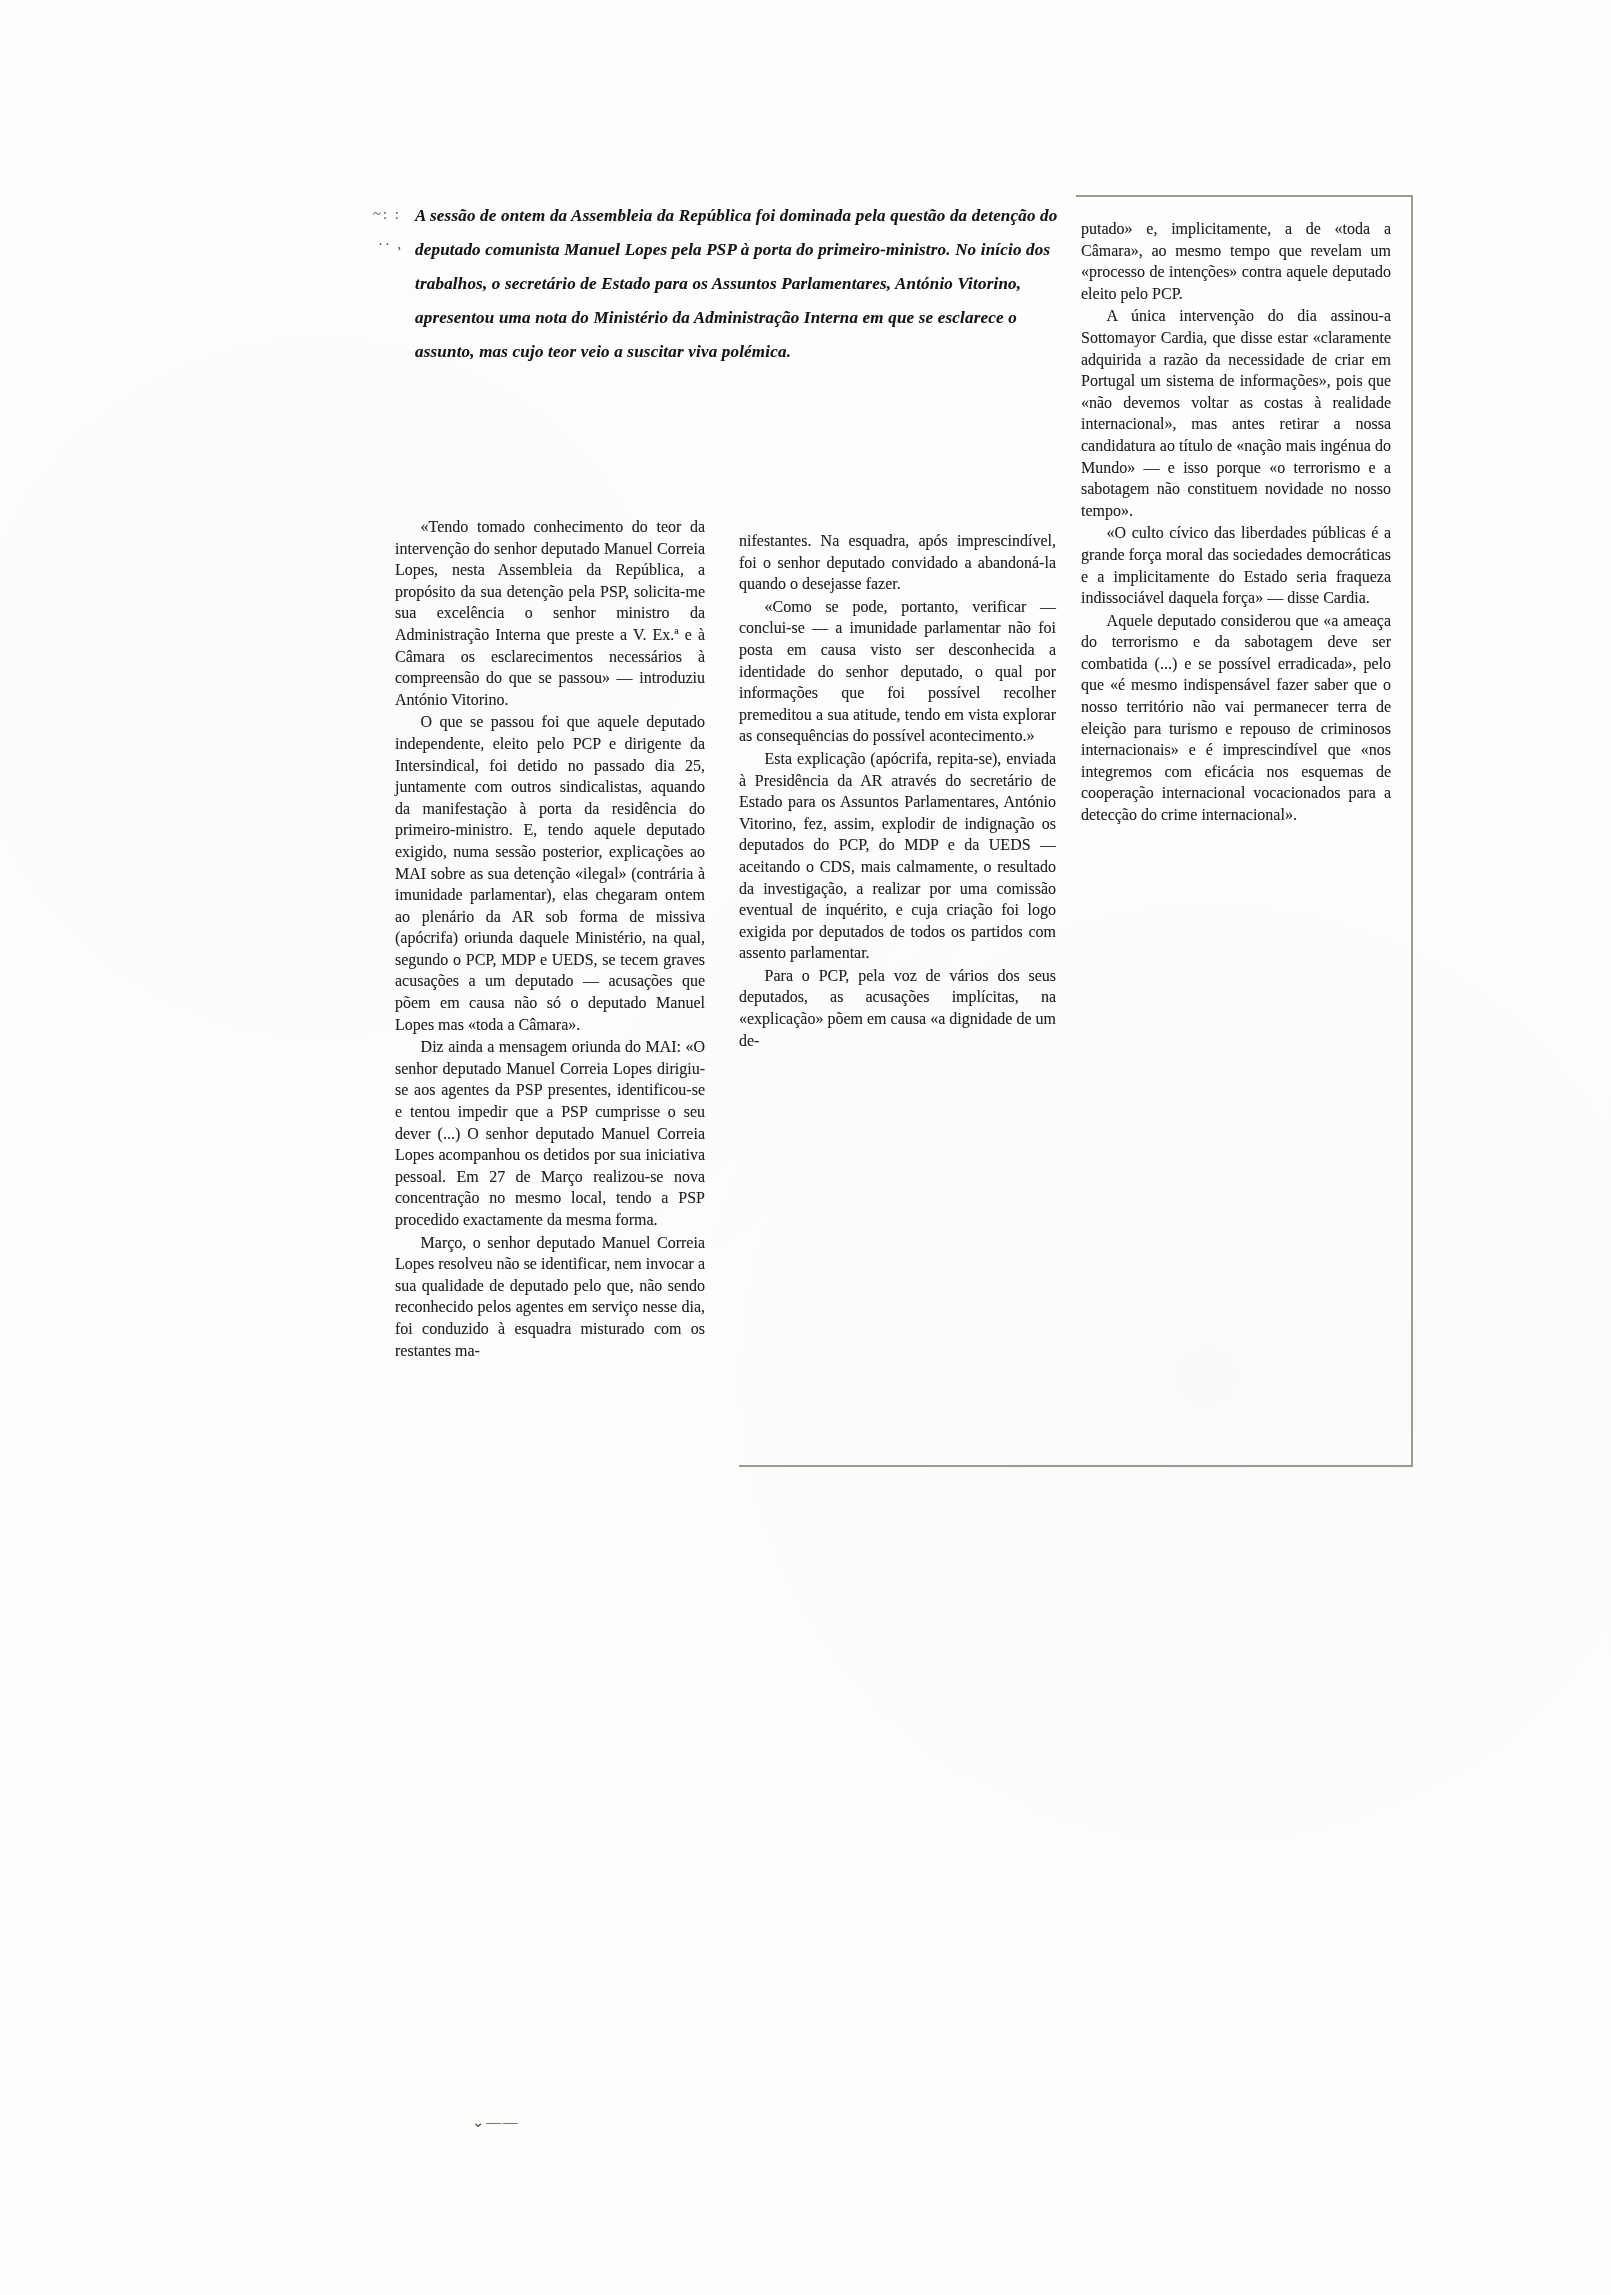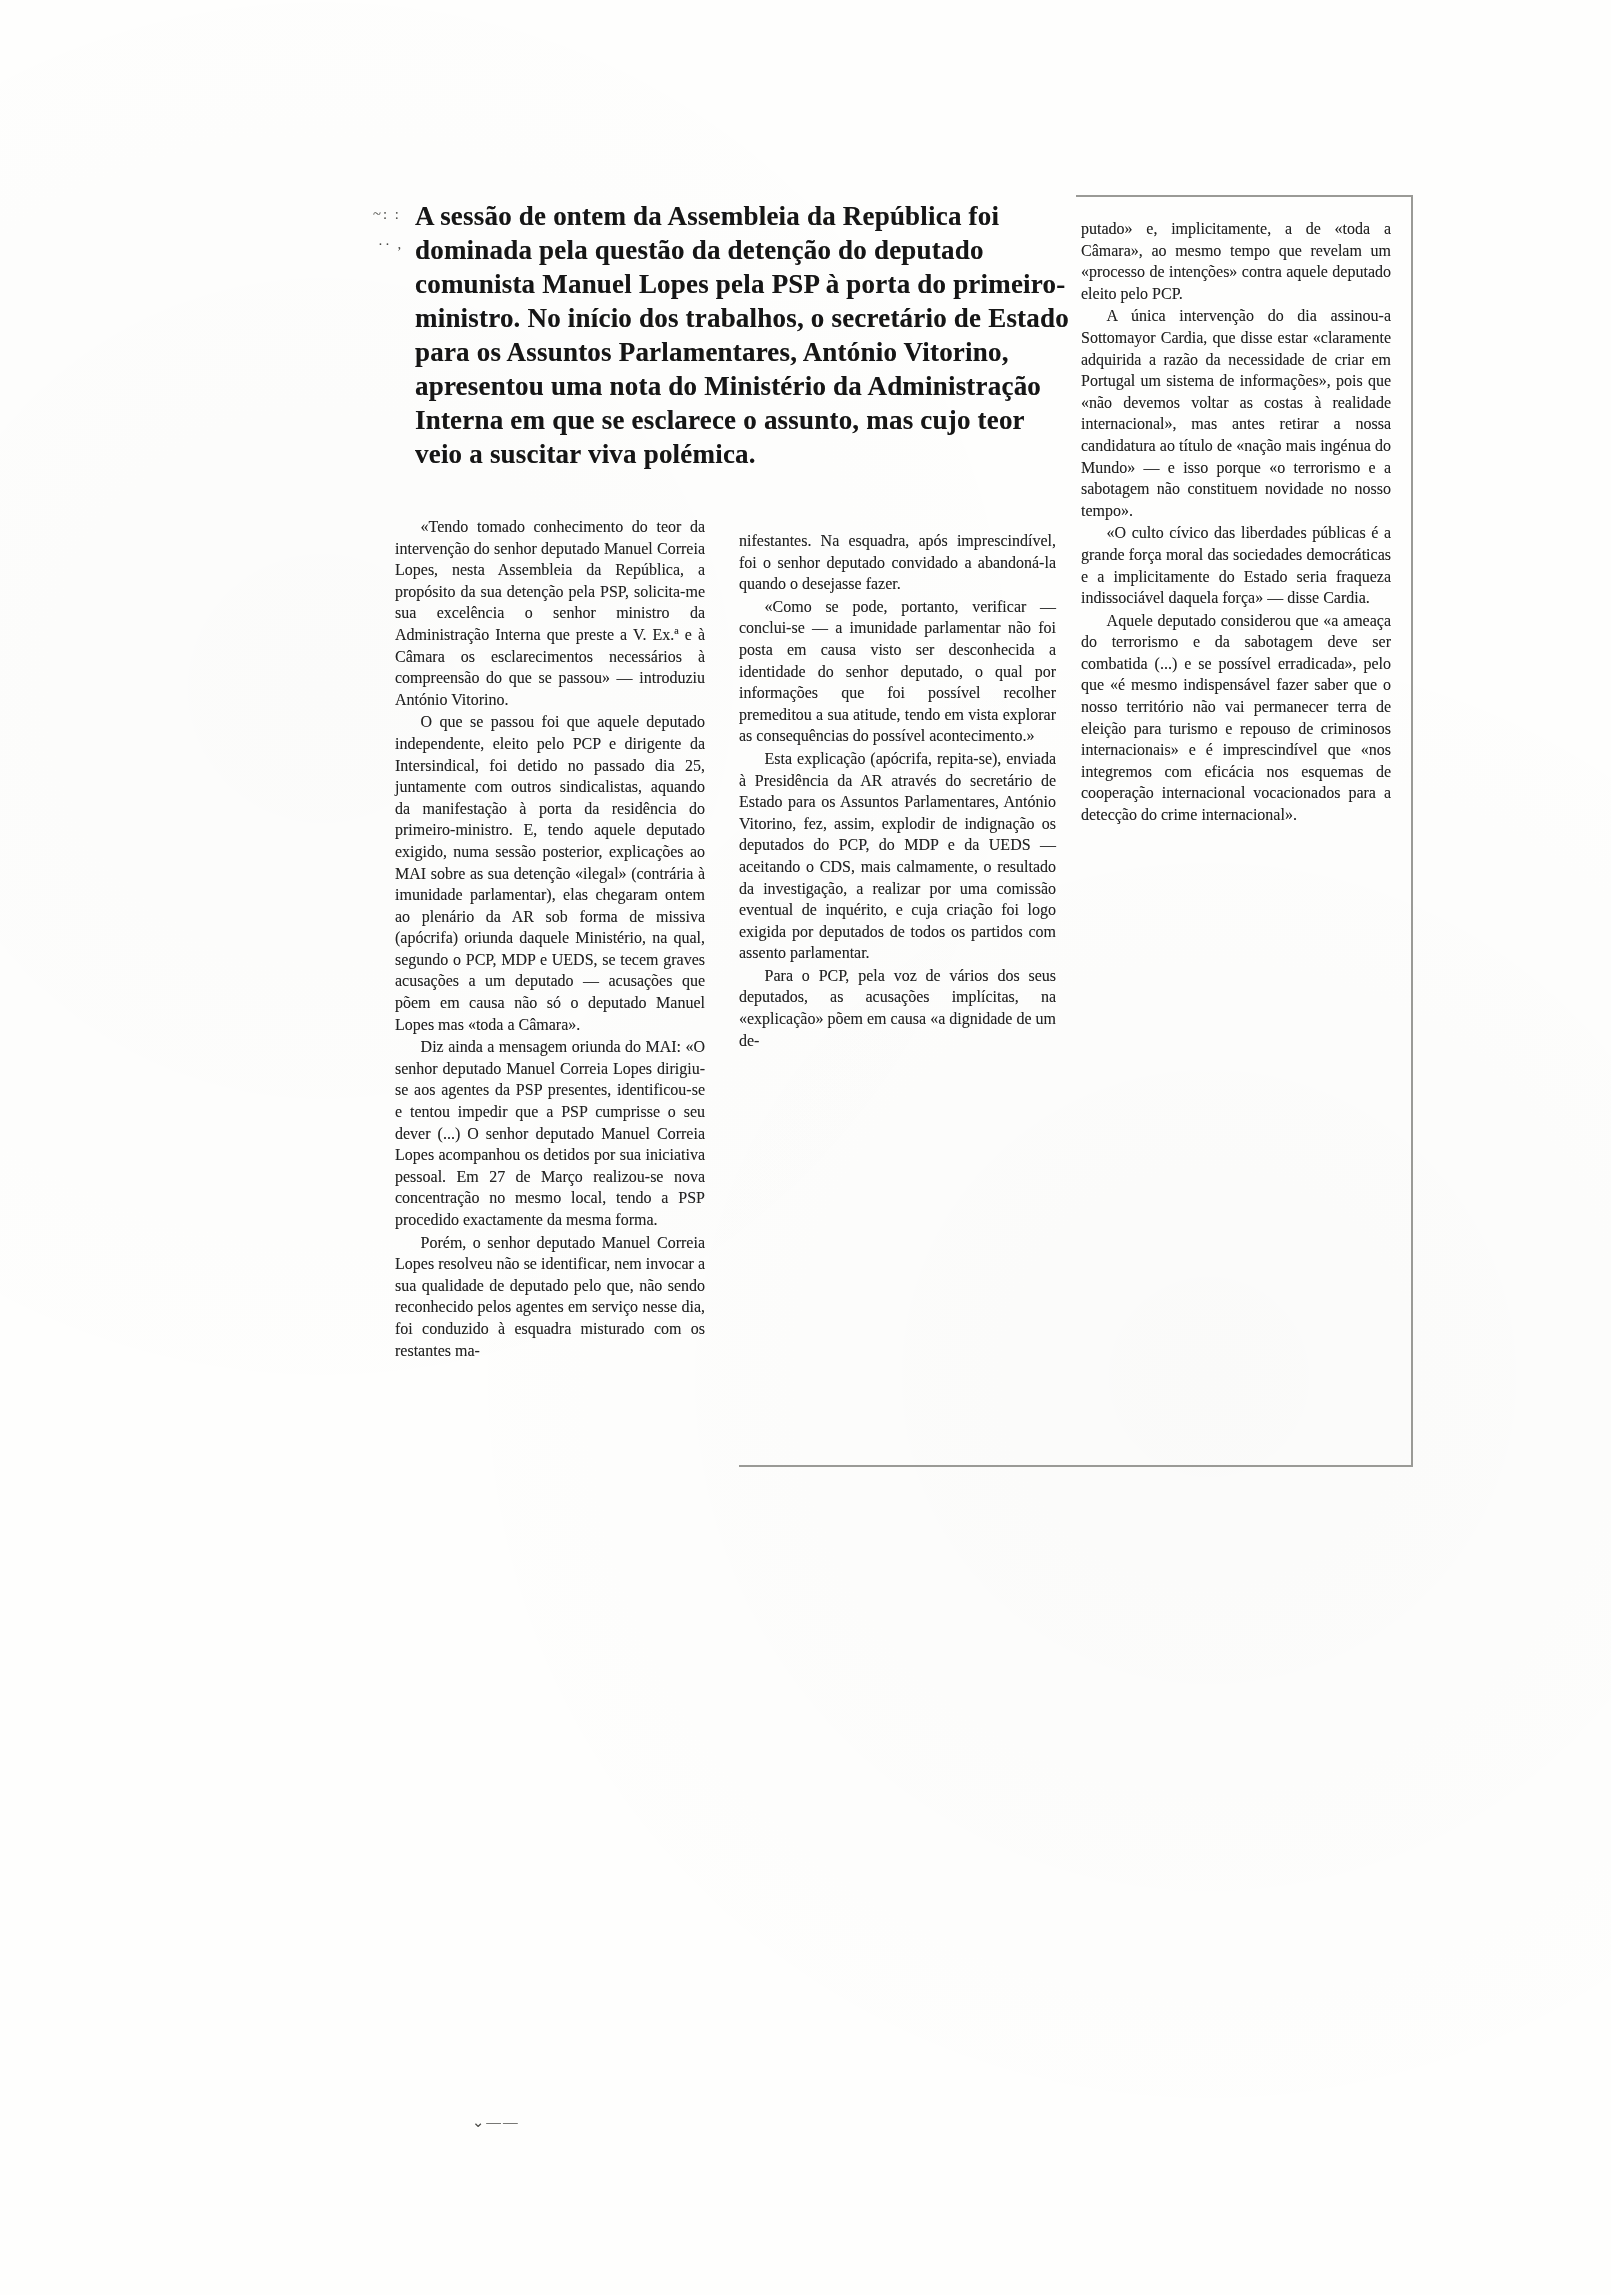--- a/index.html
+++ b/index.html
@@ -20,27 +20,28 @@
     background:
       radial-gradient(circle at 20% 30%, rgba(0,0,0,0.012), transparent 40%),
       radial-gradient(circle at 75% 60%, rgba(0,0,0,0.015), transparent 45%),
       #fefefd;
   }
   .lead {
     position: absolute;
     left: 415px;
     top: 199px;
     width: 656px;
-    font-size: 27px;
+    font-size: 17px;
     line-height: 34px;
     font-weight: bold;
     letter-spacing: 0.2px;
     text-align: left;
     color: #161616;
     text-shadow: 0 0 0.5px rgba(0,0,0,0.35);
+    font-style: italic;
   }
   .col {
     position: absolute;
     font-size: 16px;
     line-height: 21.6px;
     text-align: justify;
     color: #222;
     text-shadow: 0 0 0.5px rgba(0,0,0,0.3);
   }
   .col p {
@@ -99,21 +100,21 @@
   <div class="scan-artifact artifact-lead-left">~: :</div>
   <div class="scan-artifact artifact-lead-left2">·· ,</div>
   <div class="scan-artifact artifact-bottom">⌄——</div>
 
   <div class="lead">A sessão de ontem da Assembleia da República foi dominada pela questão da detenção do deputado comunista Manuel Lopes pela PSP à porta do primeiro-ministro. No início dos trabalhos, o secretário de Estado para os Assuntos Parlamentares, António Vitorino, apresentou uma nota do Ministério da Administração Interna em que se esclarece o assunto, mas cujo teor veio a suscitar viva polémica.</div>
 
   <div class="col col-1">
       <p>«Tendo tomado conhecimento do teor da intervenção do senhor deputado Manuel Correia Lopes, nesta Assembleia da República, a propósito da sua detenção pela PSP, solicita-me sua excelência o senhor ministro da Administração Interna que preste a V. Ex.ª e à Câmara os esclarecimentos necessários à compreensão do que se passou» — introduziu António Vitorino.</p>
       <p>O que se passou foi que aquele deputado independente, eleito pelo PCP e dirigente da Intersindical, foi detido no passado dia 25, juntamente com outros sindicalistas, aquando da manifestação à porta da residência do primeiro-ministro. E, tendo aquele deputado exigido, numa sessão posterior, explicações ao MAI sobre as sua detenção «ilegal» (contrária à imunidade parlamentar), elas chegaram ontem ao plenário da AR sob forma de missiva (apócrifa) oriunda daquele Ministério, na qual, segundo o PCP, MDP e UEDS, se tecem graves acusações a um deputado — acusações que põem em causa não só o deputado Manuel Lopes mas «toda a Câmara».</p>
       <p>Diz ainda a mensagem oriunda do MAI: «O senhor deputado Manuel Correia Lopes dirigiu-se aos agentes da PSP presentes, identificou-se e tentou impedir que a PSP cumprisse o seu dever (...) O senhor deputado Manuel Correia Lopes acompanhou os detidos por sua iniciativa pessoal. Em 27 de Março realizou-se nova concentração no mesmo local, tendo a PSP procedido exactamente da mesma forma.</p>
-      <p>Porém, o senhor deputado Manuel Correia Lopes resolveu não se identificar, nem invocar a sua qualidade de deputado pelo que, não sendo reconhecido pelos agentes em serviço nesse dia, foi conduzido à esquadra misturado com os restantes ma-</p>
+      <p>Março, o senhor deputado Manuel Correia Lopes resolveu não se identificar, nem invocar a sua qualidade de deputado pelo que, não sendo reconhecido pelos agentes em serviço nesse dia, foi conduzido à esquadra misturado com os restantes ma-</p>
     </div>
 
   <div class="col col-2 continues">
       <p>nifestantes. Na esquadra, após imprescindível, foi o senhor deputado convidado a abandoná-la quando o desejasse fazer.</p>
       <p>«Como se pode, portanto, verificar — conclui-se — a imunidade parlamentar não foi posta em causa visto ser desconhecida a identidade do senhor deputado, o qual por informações que foi possível recolher premeditou a sua atitude, tendo em vista explorar as consequências do possível acontecimento.»</p>
       <p>Esta explicação (apócrifa, repita-se), enviada à Presidência da AR através do secretário de Estado para os Assuntos Parlamentares, António Vitorino, fez, assim, explodir de indignação os deputados do PCP, do MDP e da UEDS — aceitando o CDS, mais calmamente, o resultado da investigação, a realizar por uma comissão eventual de inquérito, e cuja criação foi logo exigida por deputados de todos os partidos com assento parlamentar.</p>
       <p>Para o PCP, pela voz de vários dos seus deputados, as acusações implícitas, na «explicação» põem em causa «a dignidade de um de-</p>
     </div>
 
   <div class="col col-3 continues">

